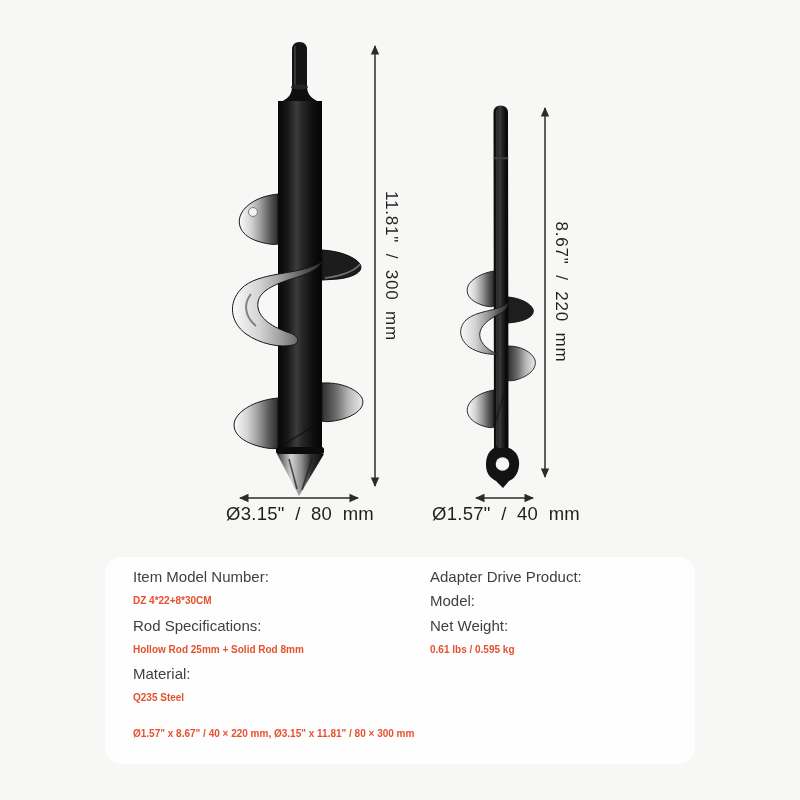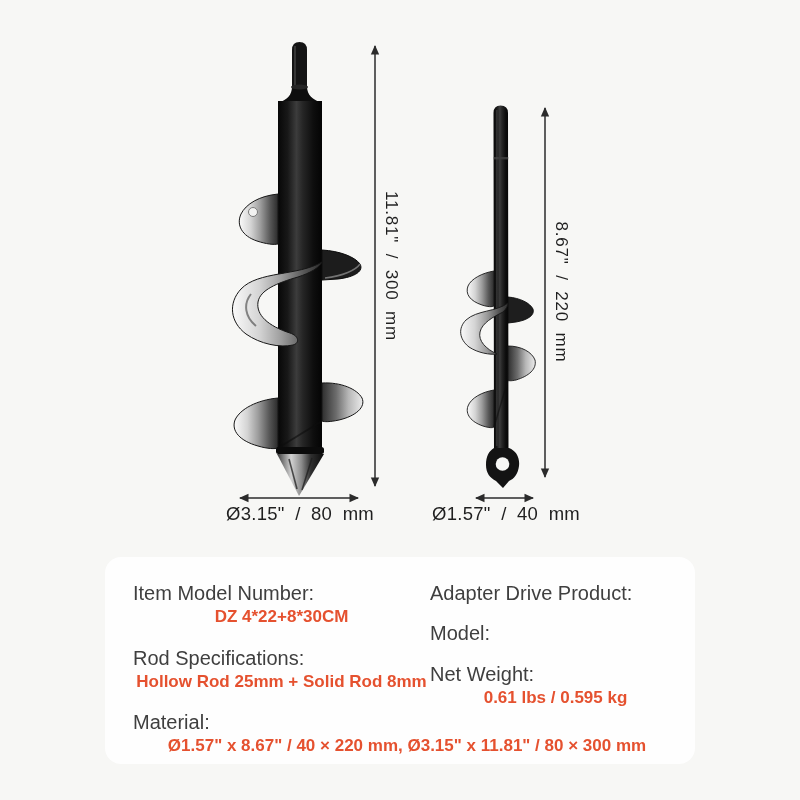--- a/index.html
+++ b/index.html
@@ -49,33 +49,31 @@
     background:var(--panel-bg);
     border-radius:16px;
   }
   .spec-inner{
     position:absolute;
     left:28px; top:8px; right:14px; bottom:6px;
     display:grid;
     grid-template-columns:297px 1fr;
   }
   .spec-label{
-    font-size:20px;
+    font-size:15px;
     color:var(--label-color);
     line-height:24.3px;
     white-space:nowrap;
-    margin-top:16px;
   }
   .spec-value{
-    font-size:17px;
+    font-size:10px;
     font-weight:bold;
     color:var(--accent);
     line-height:24.3px;
     white-space:nowrap;
-    text-align:center;
   }
   .spec-full{grid-column:1 / -1;}
 </style>
 </head>
 <body>
 
 <div class="stage">
 
   <svg class="art" width="800" height="545" viewBox="0 0 800 545">
     <defs>
@@ -181,20 +179,21 @@
   <div class="dim-horiz" style="left:506px; top:503px;">Ø1.57" / 40 mm</div>
 
   <div class="spec-panel">
     <div class="spec-inner">
       <div>
         <div class="spec-label">Item Model Number:</div>
         <div class="spec-value">DZ 4*22+8*30CM</div>
         <div class="spec-label">Rod Specifications:</div>
         <div class="spec-value">Hollow Rod 25mm + Solid Rod 8mm</div>
         <div class="spec-label">Material:</div>
+        <div class="spec-value">Q235 Steel</div>
       </div>
       <div>
         <div class="spec-label">Adapter Drive Product:</div>
         <div class="spec-label">Model:</div>
         <div class="spec-label">Net Weight:</div>
         <div class="spec-value">0.61 lbs / 0.595 kg</div>
       </div>
       <div class="spec-full">
         <div class="spec-value">Ø1.57" x 8.67" / 40 × 220 mm, Ø3.15" x 11.81" / 80 × 300 mm</div>
       </div>

